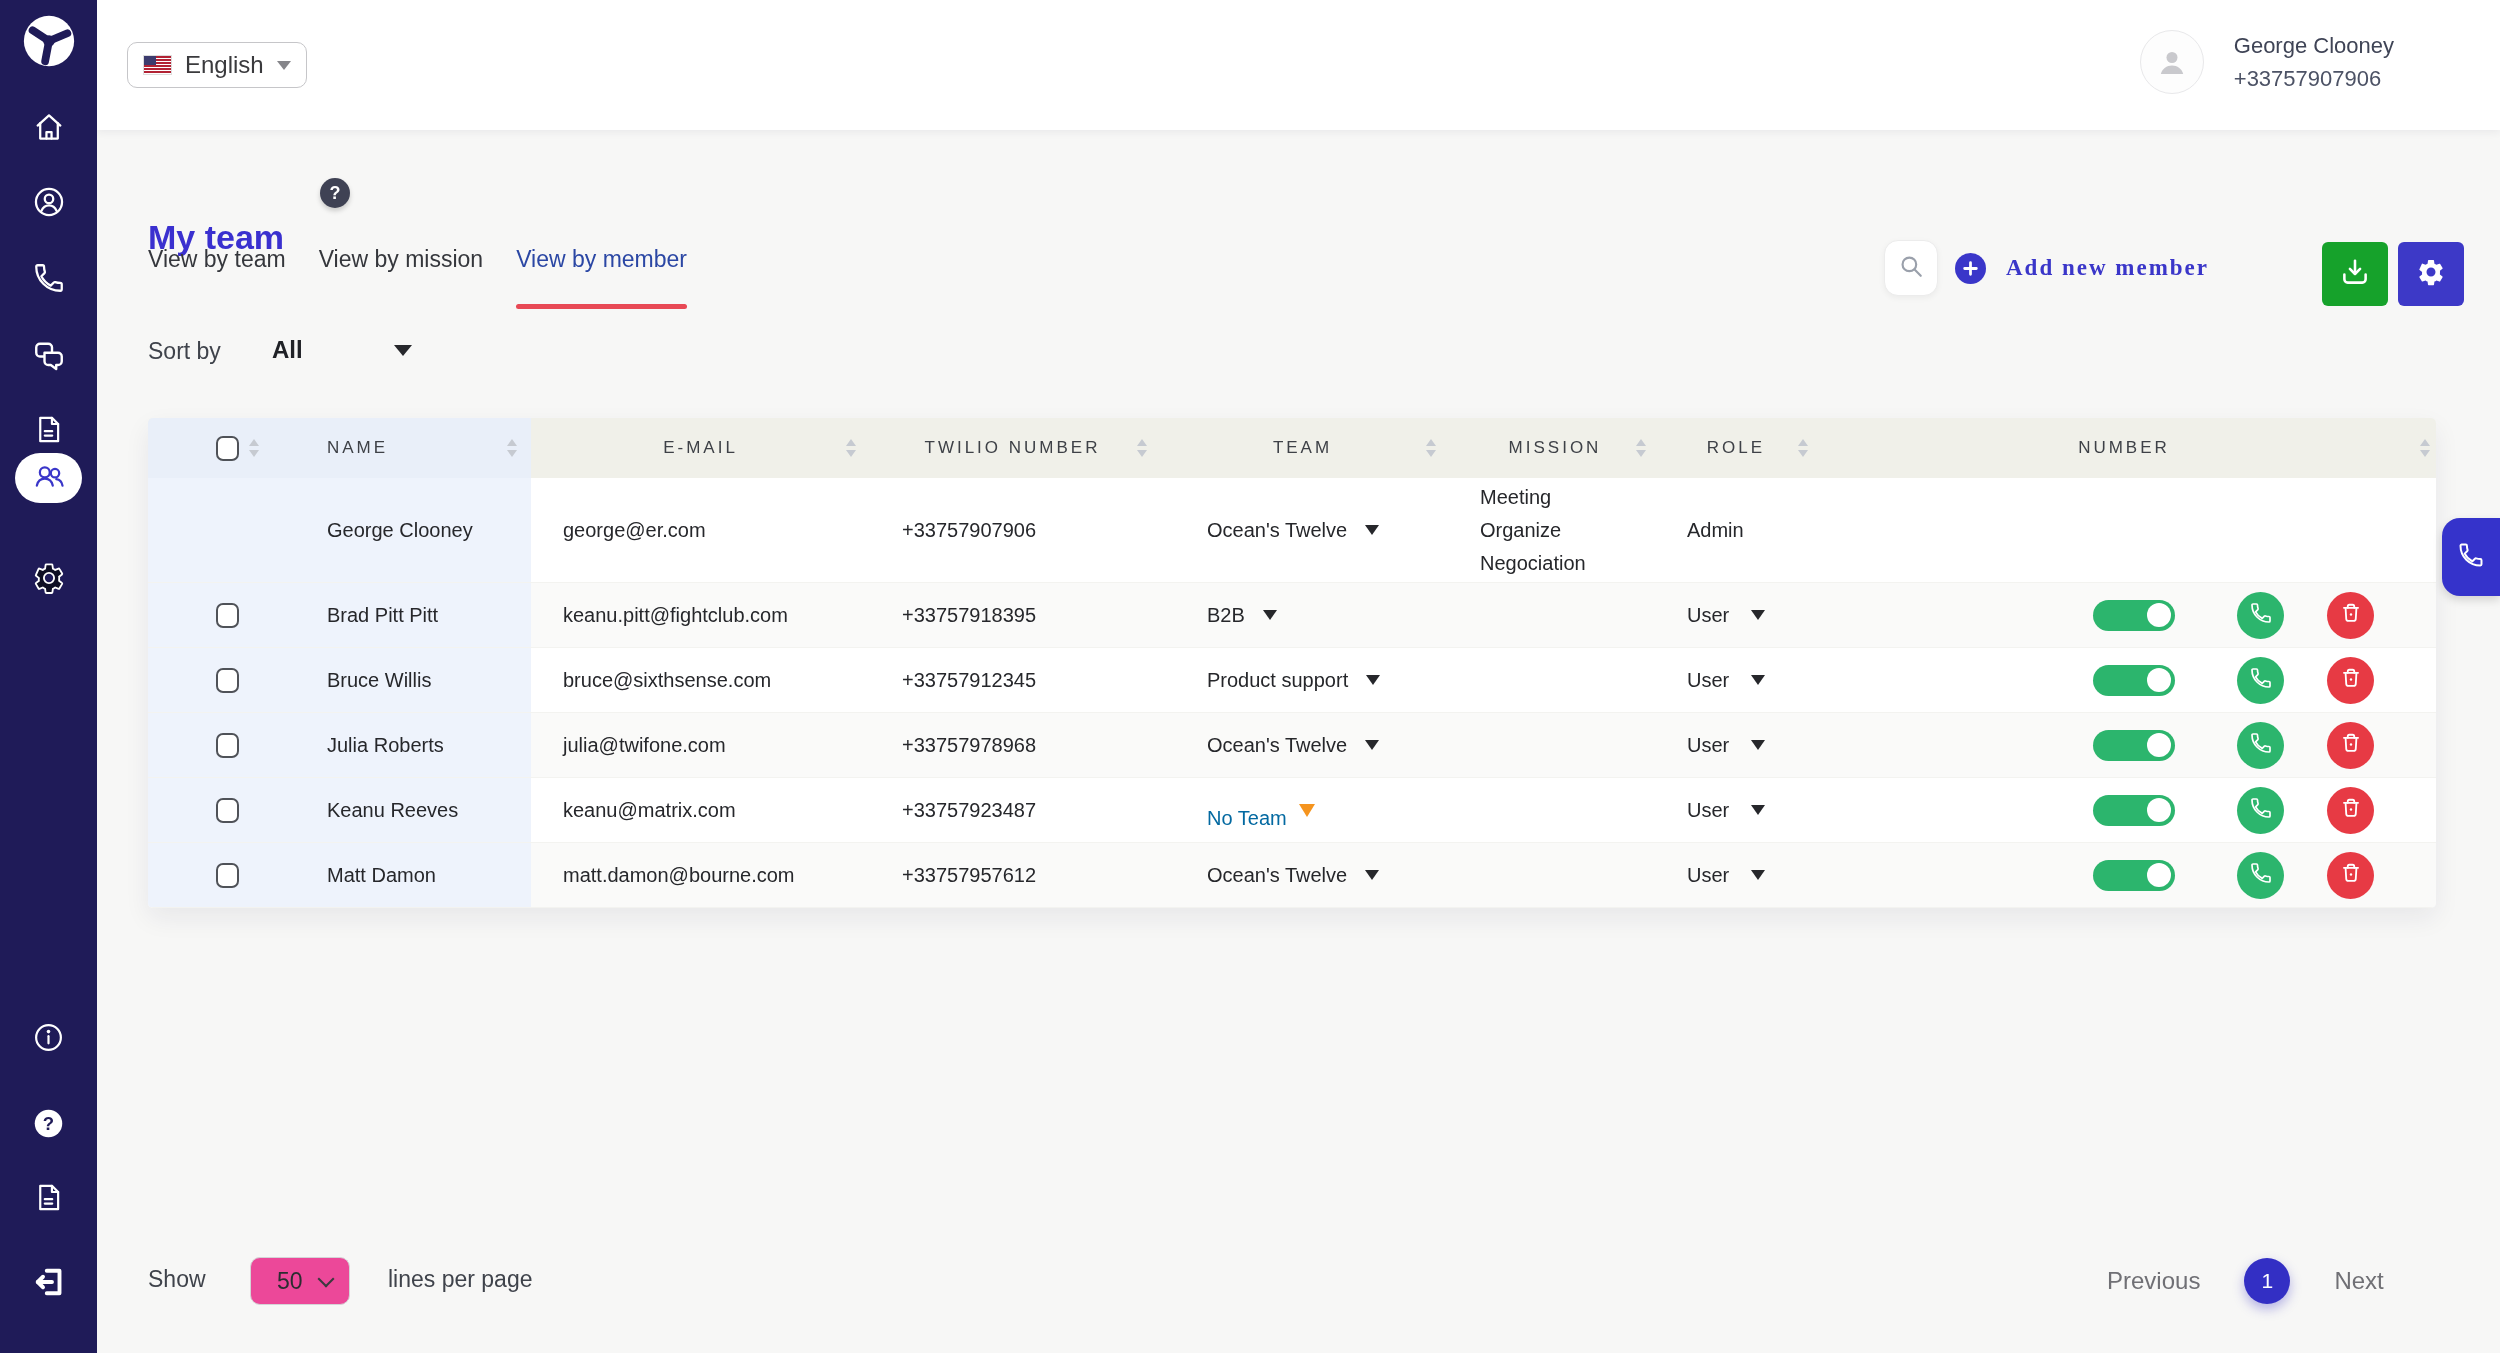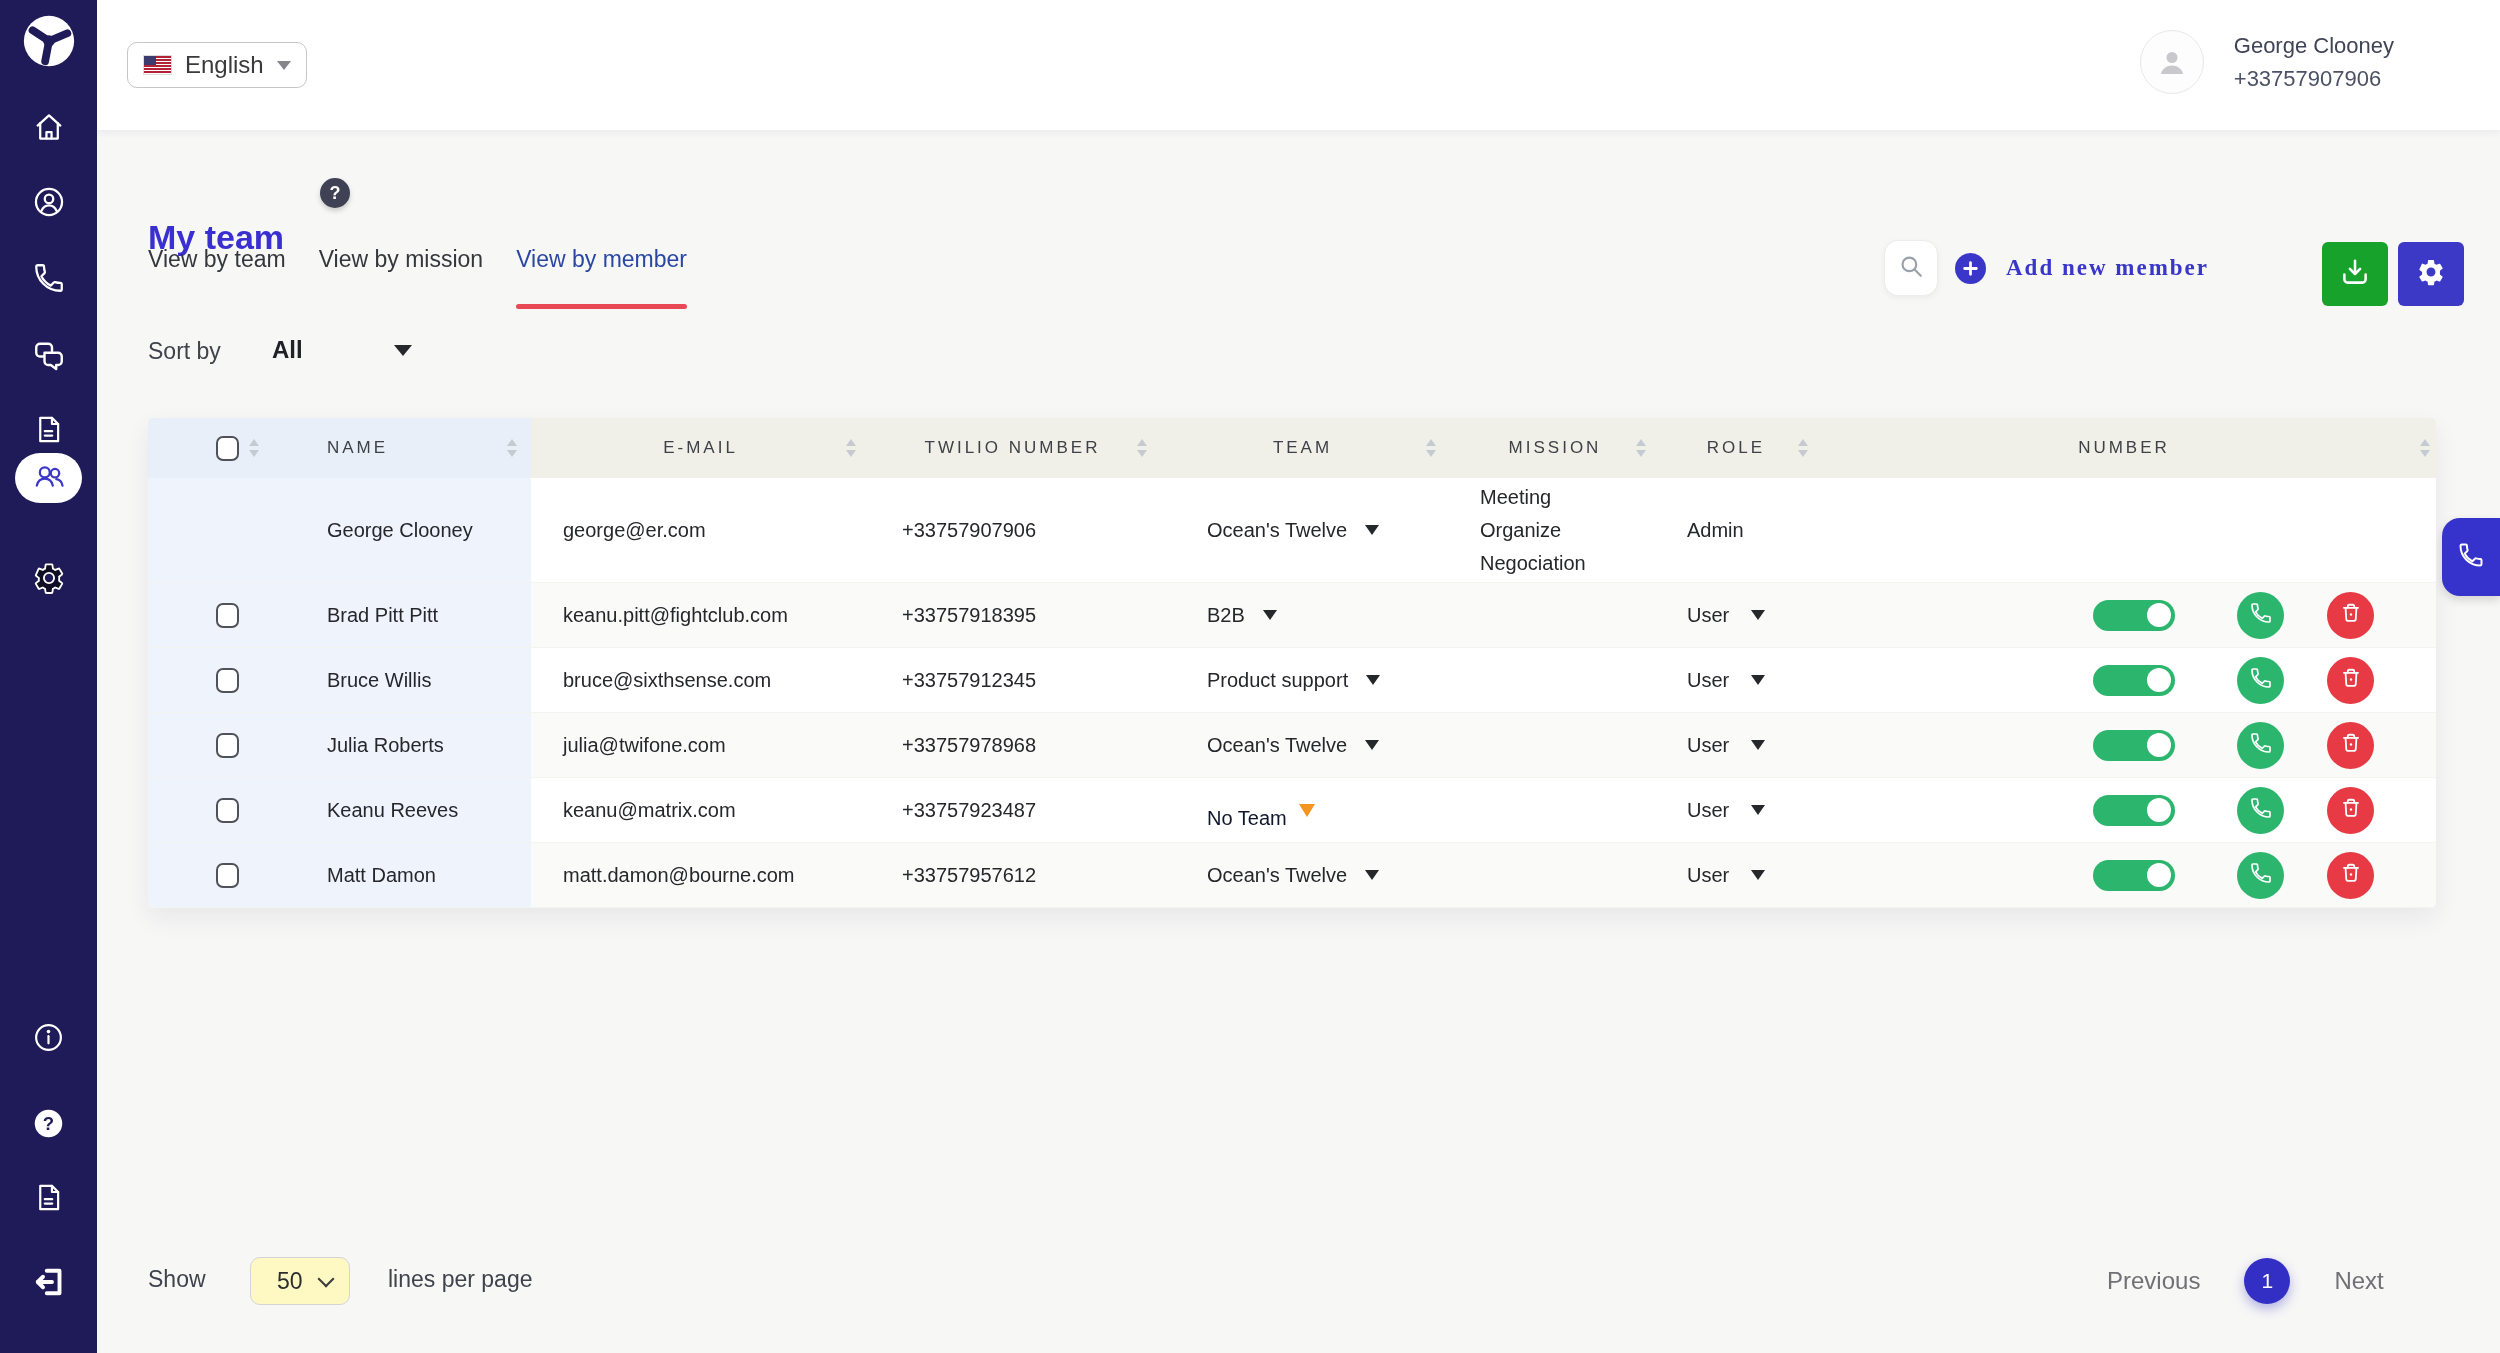--- a/index.html
+++ b/index.html
@@ -79,34 +79,34 @@
   .c-name{background:#eef3fc;padding-left:62px;}
   .c-email{padding-left:32px;}
   .c-twilio{padding-left:32px;}
   .c-team{padding-left:52px;}
   .c-mission{padding-left:30px;flex-direction:column;align-items:flex-start;justify-content:center;line-height:33px;}
   .c-role{padding-left:27px;}
   .c-actions{padding-left:281px;}
   .checkbox{width:23px;height:25px;border:2px solid #4f5258;border-radius:7px;background:#fff;box-sizing:border-box;cursor:pointer;}
   .caret-sm{margin-left:18px;border-left:7px solid transparent;border-right:7px solid transparent;border-top:10px solid #26272b;}
   .caret-sm.warn{margin-left:12px;border-left:8px solid transparent;border-right:8px solid transparent;border-top:13px solid #f5941e;}
-  .team-label.warn{color:#0f172a;margin-top:16px;}
+  .team-label.warn{color:#0369a1;margin-top:16px;}
   .role-caret{margin-left:22px;border-left:7px solid transparent;border-right:7px solid transparent;border-top:10px solid #26272b;}
   .toggle{position:relative;width:82px;height:31px;border-radius:16px;background:#2cb56d;cursor:pointer;flex:0 0 auto;}
   .toggle .knob{position:absolute;right:4px;top:3.5px;width:24px;height:24px;border-radius:50%;background:#fff;}
   .act-btn{width:47px;height:47px;border-radius:50%;display:flex;justify-content:center;align-items:center;cursor:pointer;flex:0 0 auto;}
   .act-phone{margin-left:62px;background:#2cb56d;}
   .act-trash{margin-left:43px;background:#e73a44;}
 
   
   .show-wrap{position:absolute;left:148px;top:1254px;width:650px;height:56px;z-index:10;}
   .show-label{position:absolute;left:0;top:12px;font-size:23px;color:#3f434b;}
   .select-wrap{position:absolute;left:102px;top:3px;width:100px;height:48px;}
   .select-wrap select{width:100%;height:100%;appearance:none;-webkit-appearance:none;border:1.5px solid #d4d4d6;
-        border-radius:10px;background:#fef9c3;font-size:23px;color:#2b2d31;padding:0 0 0 26px;
+        border-radius:10px;background:#ec4899;font-size:23px;color:#2b2d31;padding:0 0 0 26px;
         font-family:"Liberation Sans",sans-serif;cursor:pointer;}
   .select-chevron{position:absolute;right:18px;top:16px;width:10px;height:10px;border-right:2.2px solid #3a3a3e;
         border-bottom:2.2px solid #3a3a3e;transform:rotate(45deg);pointer-events:none;}
   .lines-label{position:absolute;left:240px;top:12px;font-size:23px;color:#3f434b;}
   .pager{position:absolute;left:2107px;top:1258px;display:flex;align-items:center;gap:44px;z-index:10;}
   .pg-link{font-size:24px;color:#707075;cursor:pointer;}
   .pg-circle{width:46px;height:46px;border-radius:50%;background:#332fc4;color:#fff;font-size:21px;
              display:flex;justify-content:center;align-items:center;box-shadow:0 5px 12px rgba(51,47,196,.35);cursor:pointer;}
 
   

